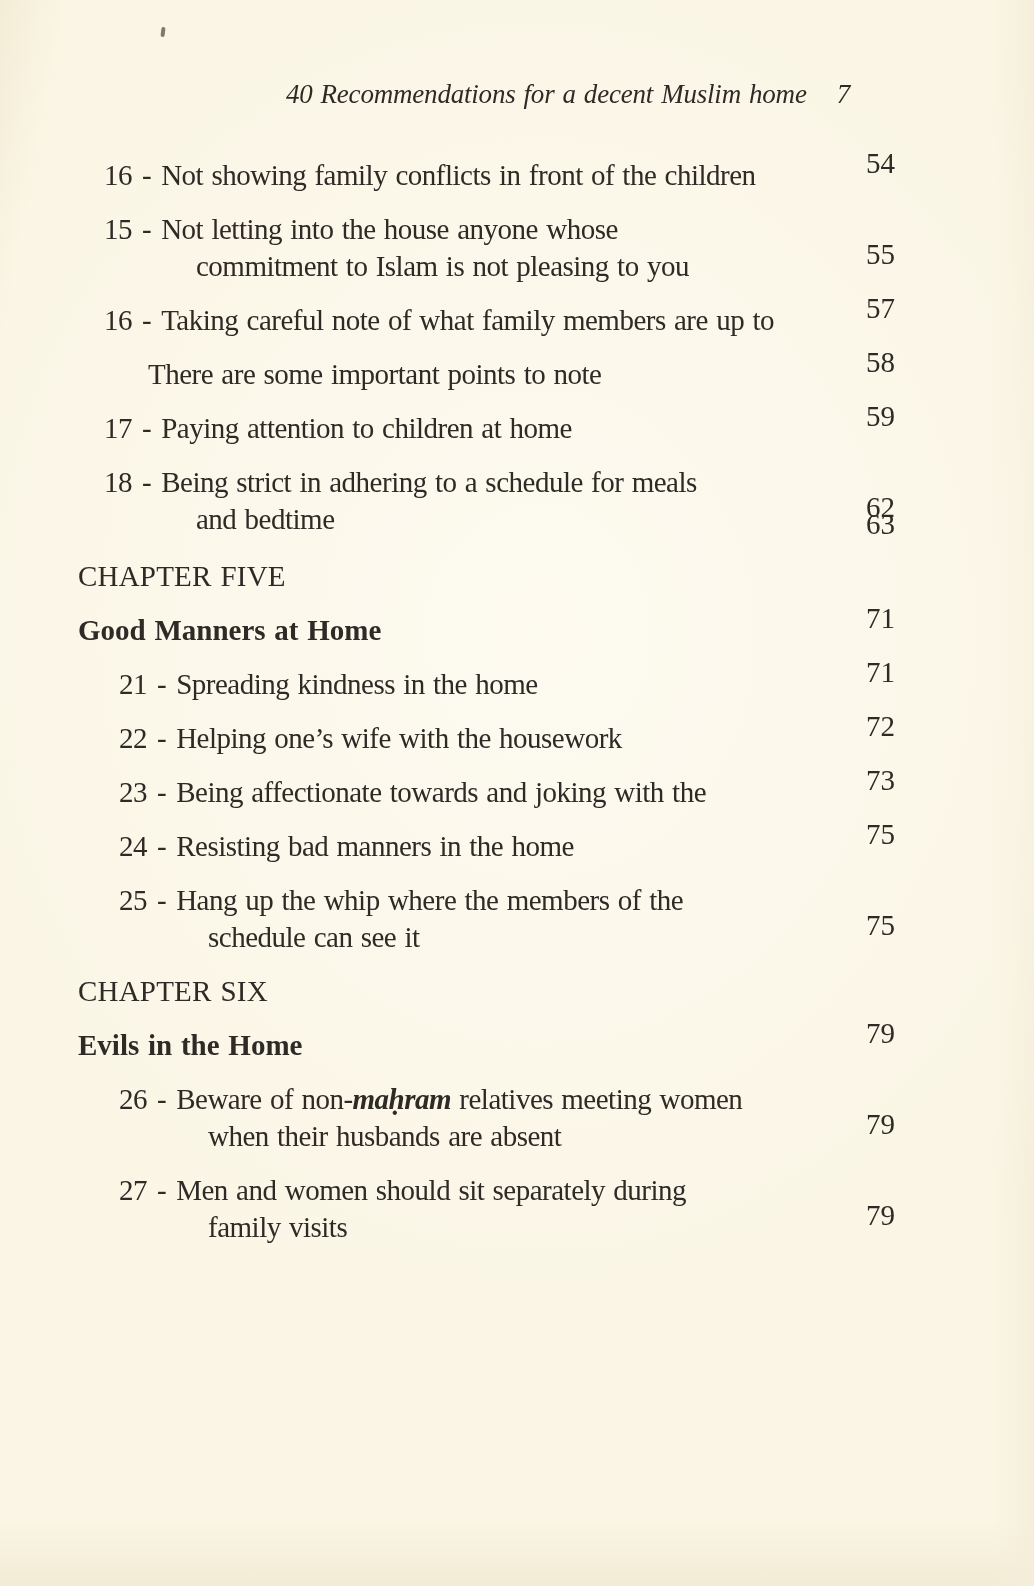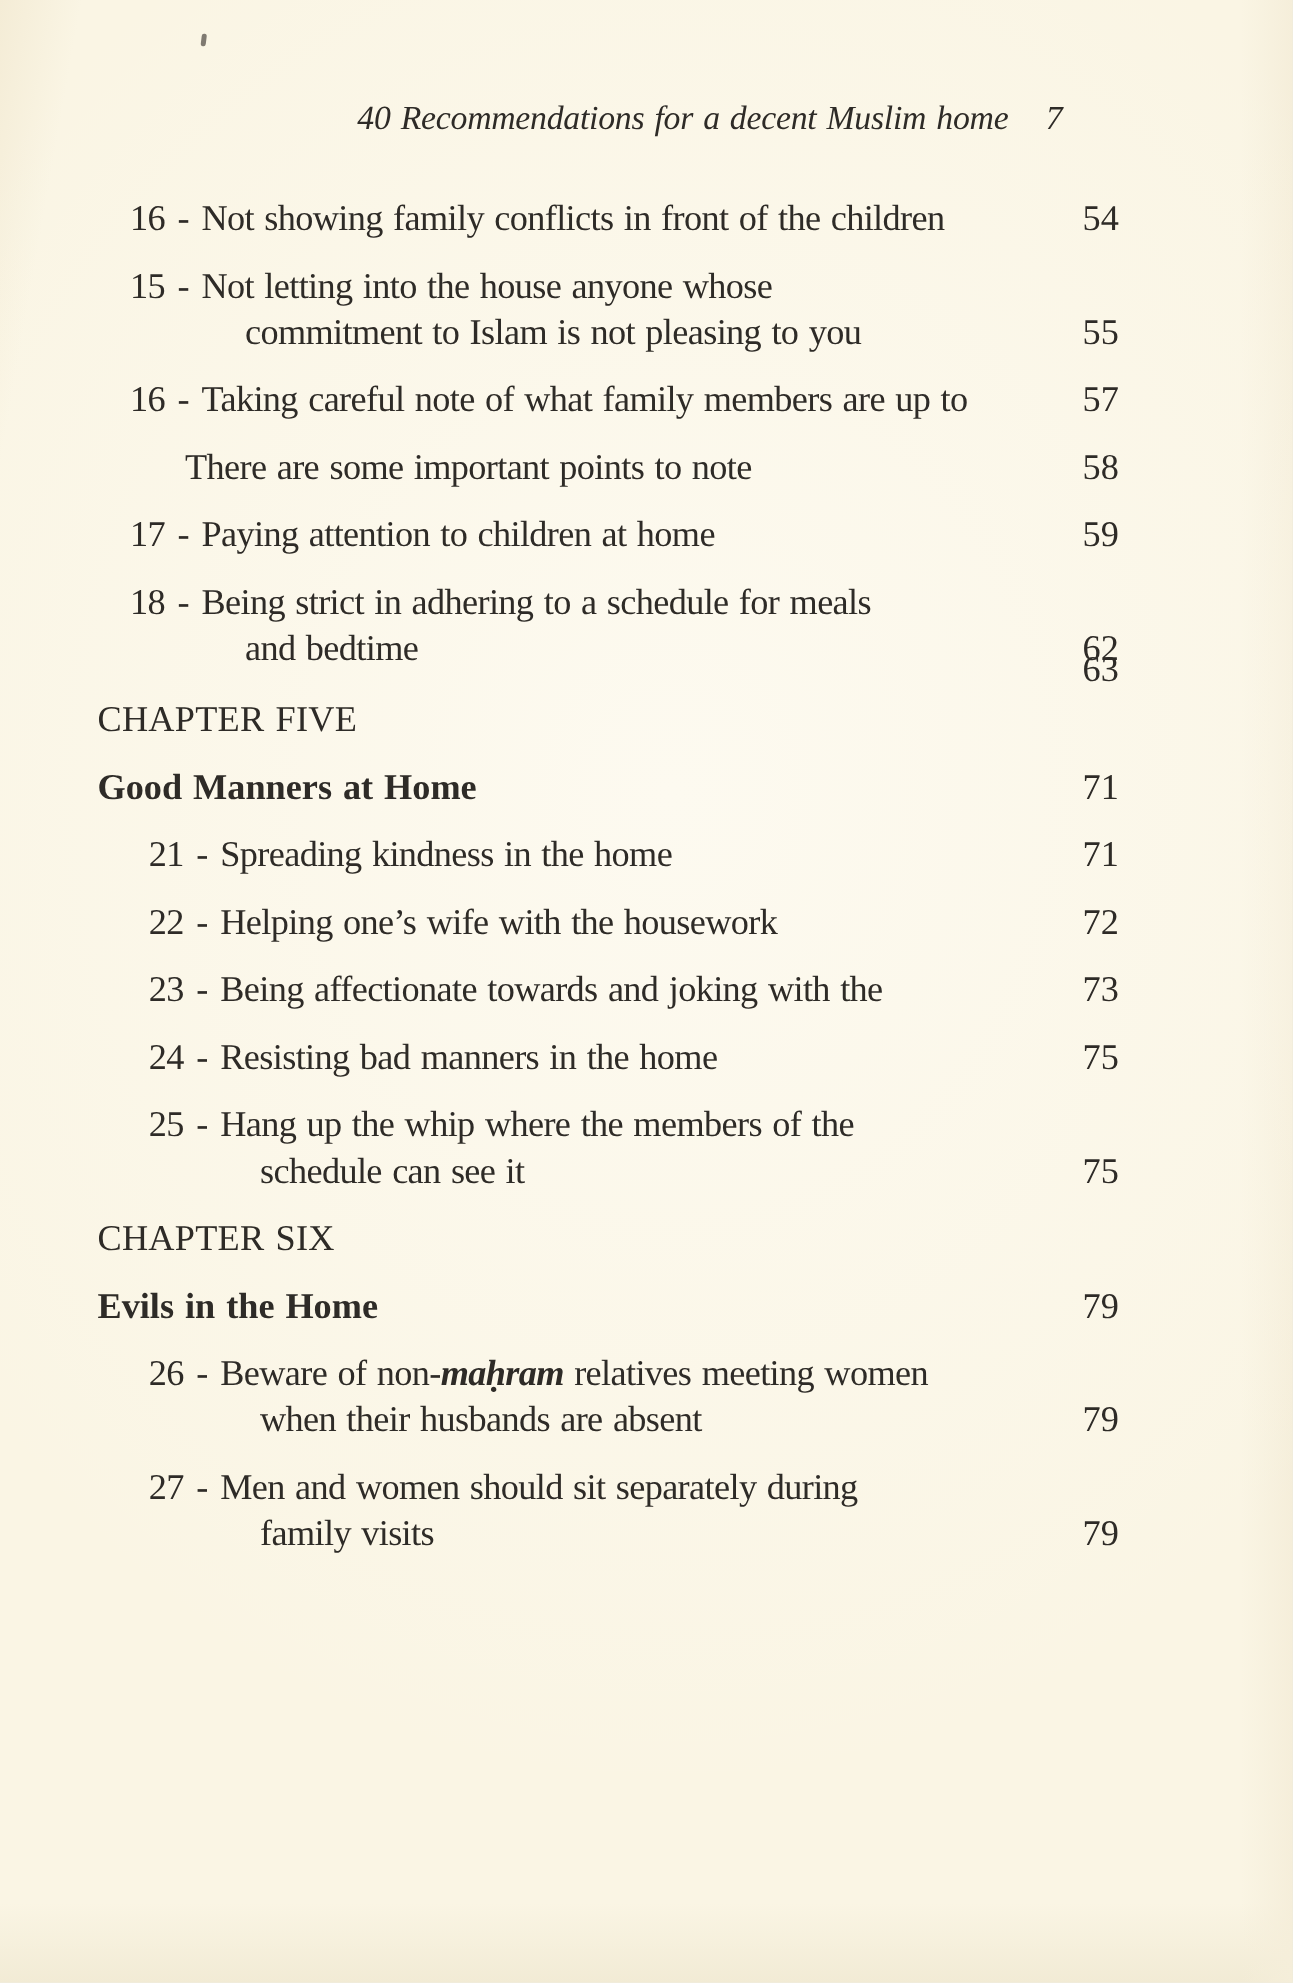--- a/index.html
+++ b/index.html
@@ -30,21 +30,21 @@
   }
   .header {
     display:flex; justify-content:flex-end; align-items:baseline;
     padding-right:184px; gap:30px;
     font-style:italic; font-size:27px; line-height:37px;
     margin-bottom:44px;
     letter-spacing:-0.2px;
   }
   .entry { position:relative; line-height:37px; margin-bottom:17px; }
   .entry .l1, .entry .l2 { white-space:nowrap; }
-  .entry .pg { position:absolute; left:866px; bottom:0; line-height:37px; letter-spacing:0; }
+  .entry .pg { position:absolute; left:866px; bottom:12px; line-height:37px; letter-spacing:0; }
   .g1 { padding-left:104px; }
   .g2 { padding-left:119px; }
   .g1 .l2 { margin-left:92px; }
   .g2 .l2 { margin-left:89px; }
   .sep { padding:0 10px; }
   .note { padding-left:148px; }
   .chapter { padding-left:78px; line-height:37px; margin-bottom:17px; letter-spacing:0.2px; }
   .title-row { padding-left:78px; }
   .title-row .l1 { font-weight:bold; letter-spacing:0; }
   .mt-five { margin-top:20px; }

